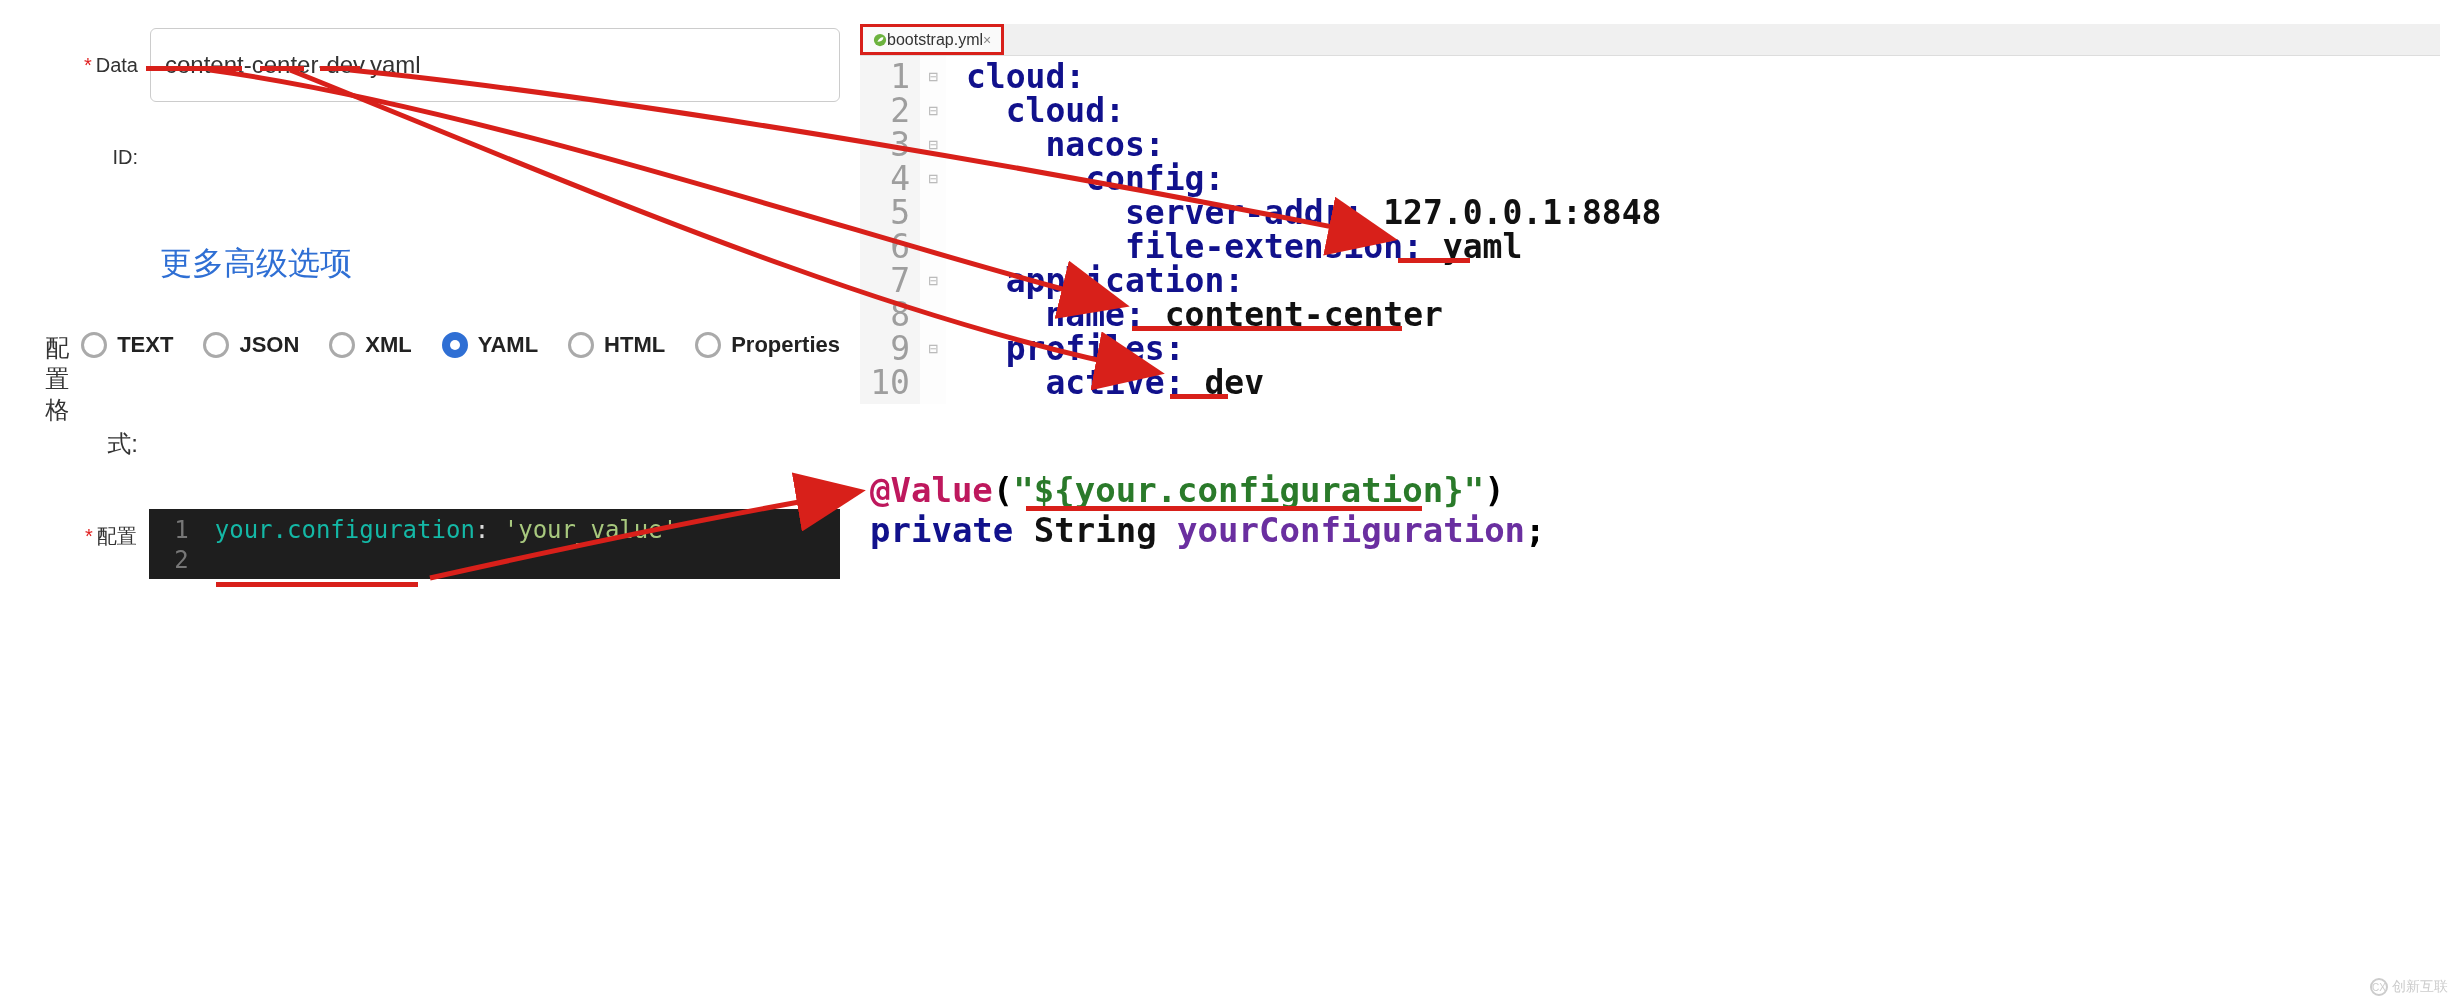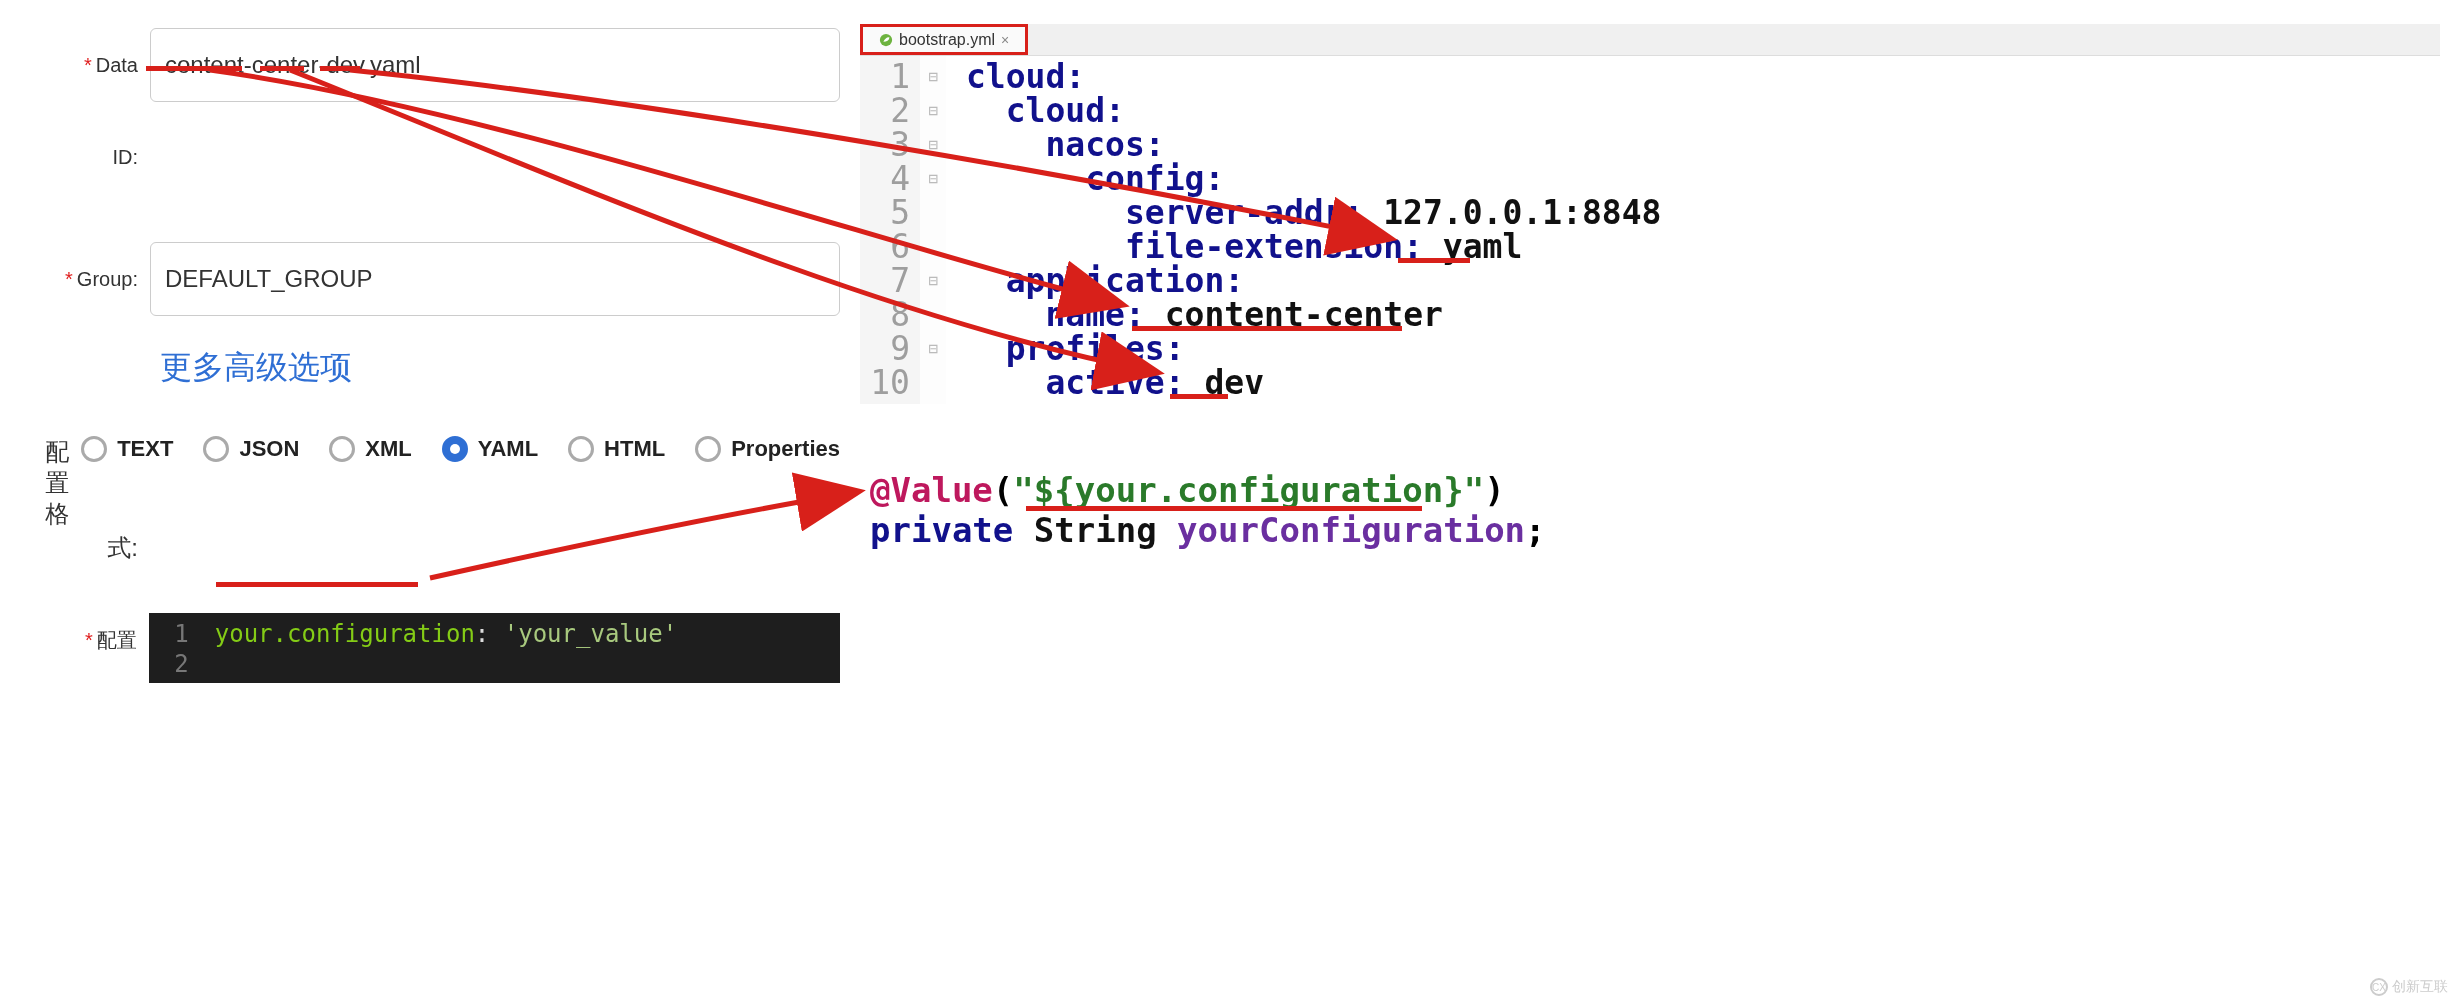--- a/index.html
+++ b/index.html
@@ -88,21 +88,21 @@
     font-family: "Menlo","Consolas",monospace;
     font-size: 24px;
     color: #ddd;
     display: flex;
     margin-left: 0;
   }
   .dark-gutter {
     width: 50px; color: #777; text-align: right; padding: 6px 10px 0 0; line-height: 30px;
   }
   .dark-code { padding: 6px 0 0 16px; line-height: 30px; }
-  .dark-code .key { color: #84cc16; }
+  .dark-code .key { color: #14b8a6; }
   .dark-code .val { color: #a8c97e; }
   .underline-red {
     position: absolute;
     height: 5px;
     background: #d8201a;
   }
 
   
   .right-editor {
     position: absolute;
@@ -110,22 +110,22 @@
     top: 24px;
     width: 1580px;
   }
   .tab-bar {
     display: flex;
     height: 32px;
     background: #f0f0f0;
     border-bottom: 1px solid #ddd;
   }
   .file-tab {
-    display: flex; align-items: center; gap: 6px;
-    padding: 0 16px;
+    display: flex; align-items: center; 
+    padding: 0 10px;
     font-size: 16px;
     color: #333;
     border: 3px solid #d8201a;
     border-bottom: 3px solid #d8201a;
     background: #fafafa;
   }
   .file-tab .close { color:#888; font-size:14px; }
   .leaf-icon { width:14px;height:14px; }
   .code-area {
     display: flex;
@@ -197,24 +197,20 @@
   <div class="form-row">
     <div class="form-label"><span class="req">*</span><span>Data</span></div>
     <input class="form-input" value="content-center-dev.yaml" style="">
   </div>
 
   <div class="form-row" style="margin-top:-4px;margin-bottom:56px">
     <div class="form-label"><span>ID:</span></div>
     <div class="form-static"></div>
   </div>
 
-  <div class="form-row">
-    <div class="form-label"><span class="req">*</span><span>Group:</span></div>
-    <input class="form-input" value="DEFAULT_GROUP" style="">
-  </div>
 
   <a class="more-options">更多高级选项</a>
 
 
   <div class="form-row" style="align-items:flex-start;margin-bottom:10px">
     <div class="label-two-line">
       <span>配置格</span>
     </div>
     <div class="radio-row" id="radio-row">
         <div class="radio-item">

